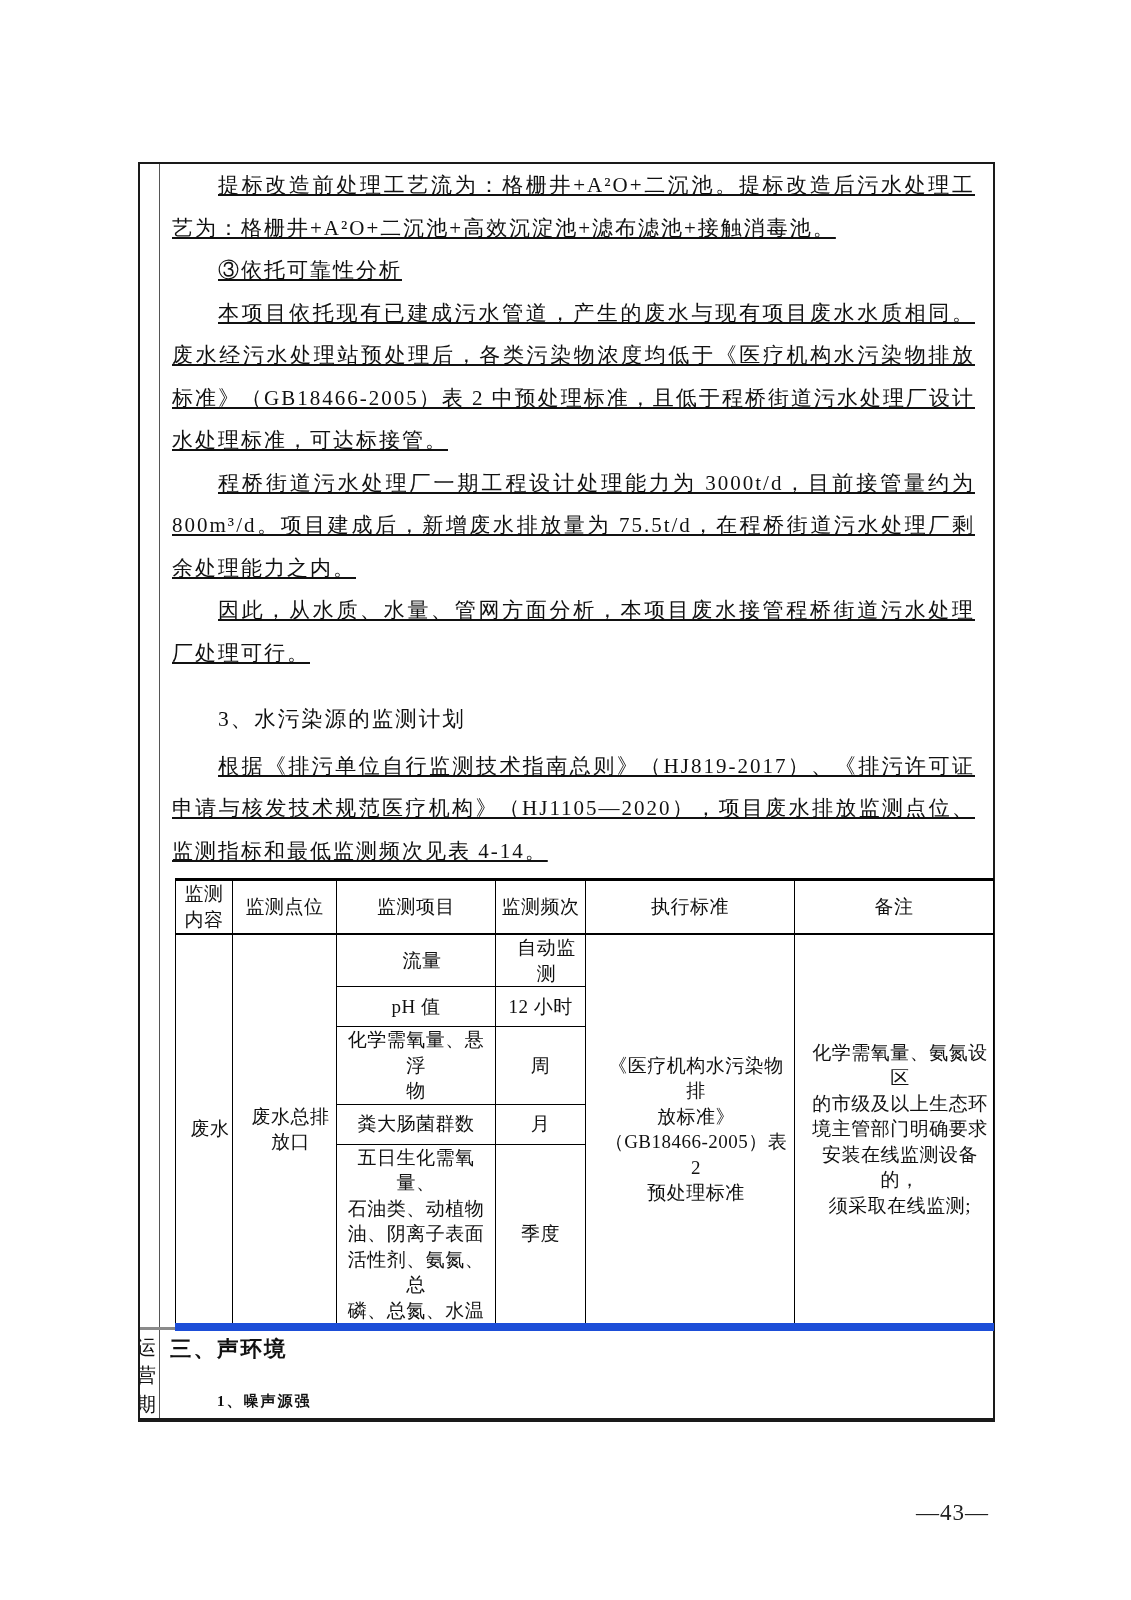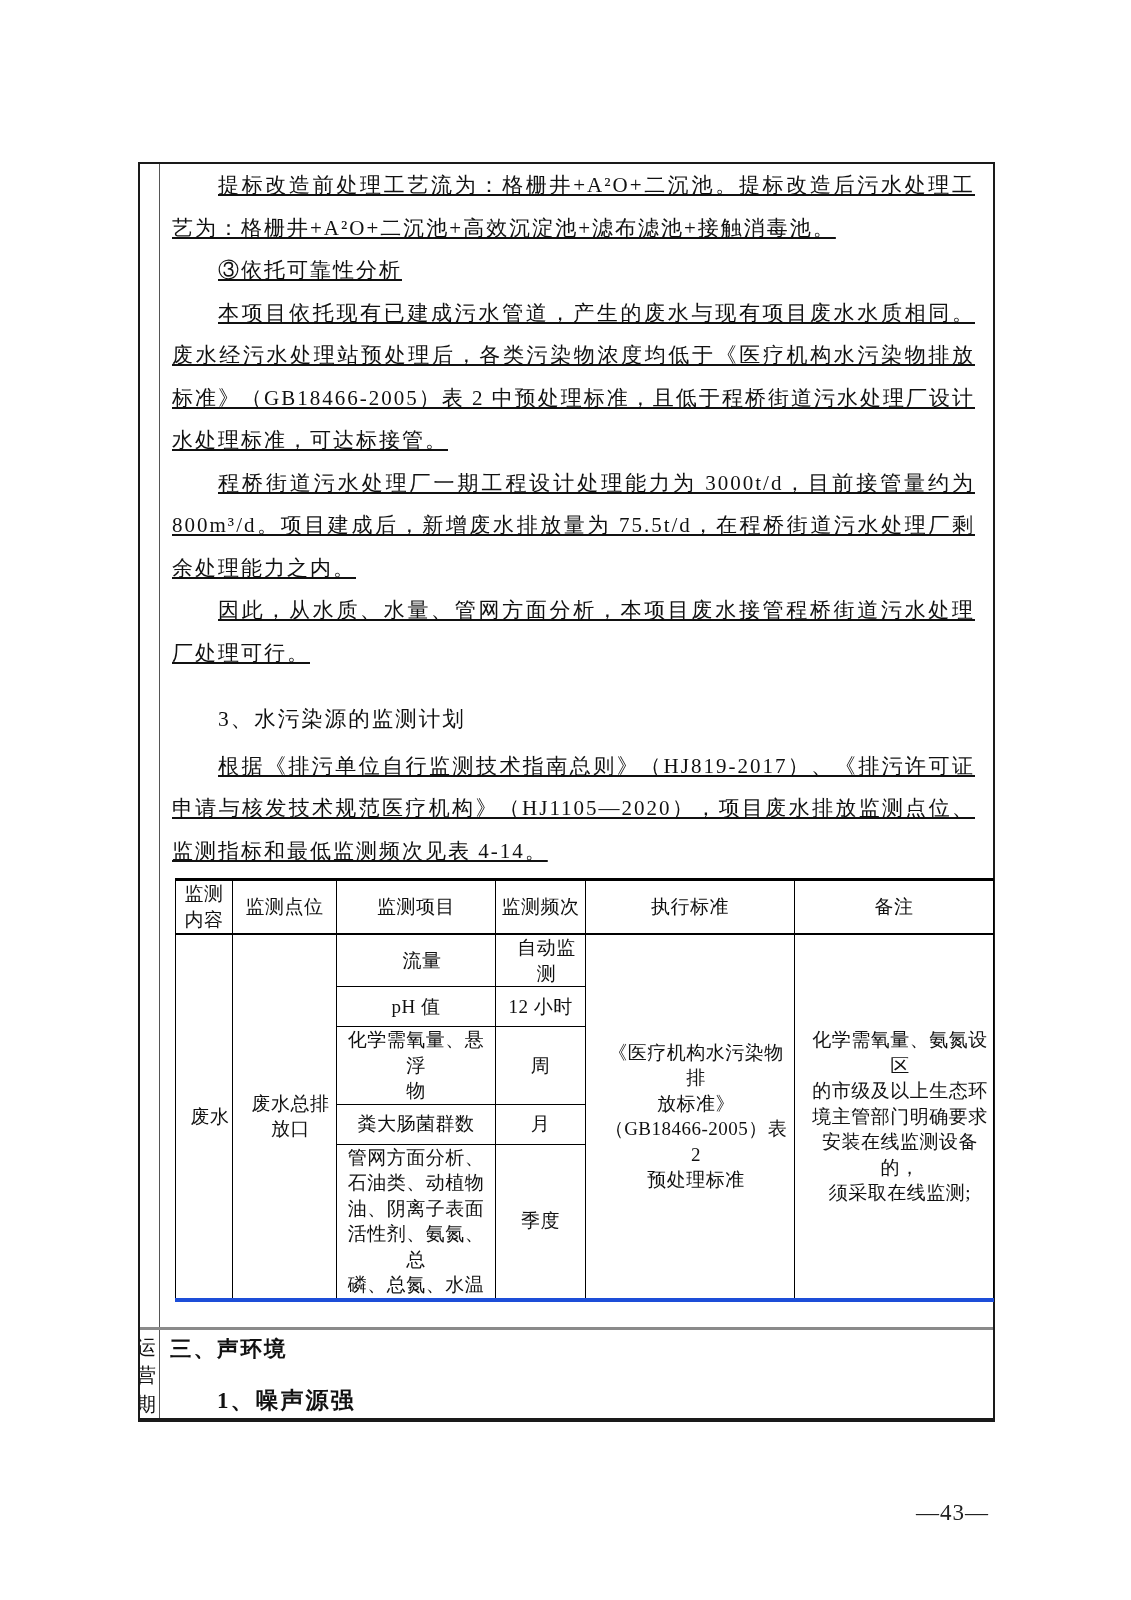--- a/index.html
+++ b/index.html
@@ -67,21 +67,21 @@
 
   
   table.mon {
     border-collapse:collapse;
     table-layout:fixed;
     width:818px;
     margin:6px 0 0 3px;
     font-size:19px;
     letter-spacing:0.5px;
     border-top:3px solid #000;
-    border-bottom:4px solid #1d4ed8;
+    border-bottom:8px solid #1d4ed8;
   }
   table.mon th, table.mon td {
     border:1px solid #000;
     text-align:center;
     vertical-align:middle;
     font-weight:normal;
     padding:0 2px;
     line-height:25.5px;
     overflow:hidden;
   }
@@ -92,21 +92,21 @@
   tr.h49 > td { height:49px; }
   tr.h129 > td { height:129px; }
   td.big-line { line-height:38px; }
 
   
   .section-heading {
     font-size:21.5px; font-weight:bold; letter-spacing:2px;
     line-height:30px; margin:0;
   }
   .noise-heading {
-    font-size:23px; font-weight:bold; letter-spacing:2px;
+    font-size:15px; font-weight:bold; letter-spacing:2px;
     line-height:30px; margin:22px 0 0 47px;
   }
 
   
   .page-number {
     position:absolute; top:1500px; right:142px;
     font-size:23px; letter-spacing:1px; color:#222;
   }
 </style>
 </head>
@@ -173,21 +173,21 @@
           <tr class="h49">
             <td class="pre">化学需氧量、悬浮
 物</td>
             <td>周</td>
           </tr>
           <tr class="h39">
             <td>粪大肠菌群数</td>
             <td>月</td>
           </tr>
           <tr class="h129">
-            <td class="pre">管网方面分析、
+            <td class="pre">五日生化需氧量、
 石油类、动植物
 油、阴离子表面
 活性剂、氨氮、总
 磷、总氮、水温</td>
             <td>季度</td>
           </tr>
         </tbody>
       </table>
 
     </div>

